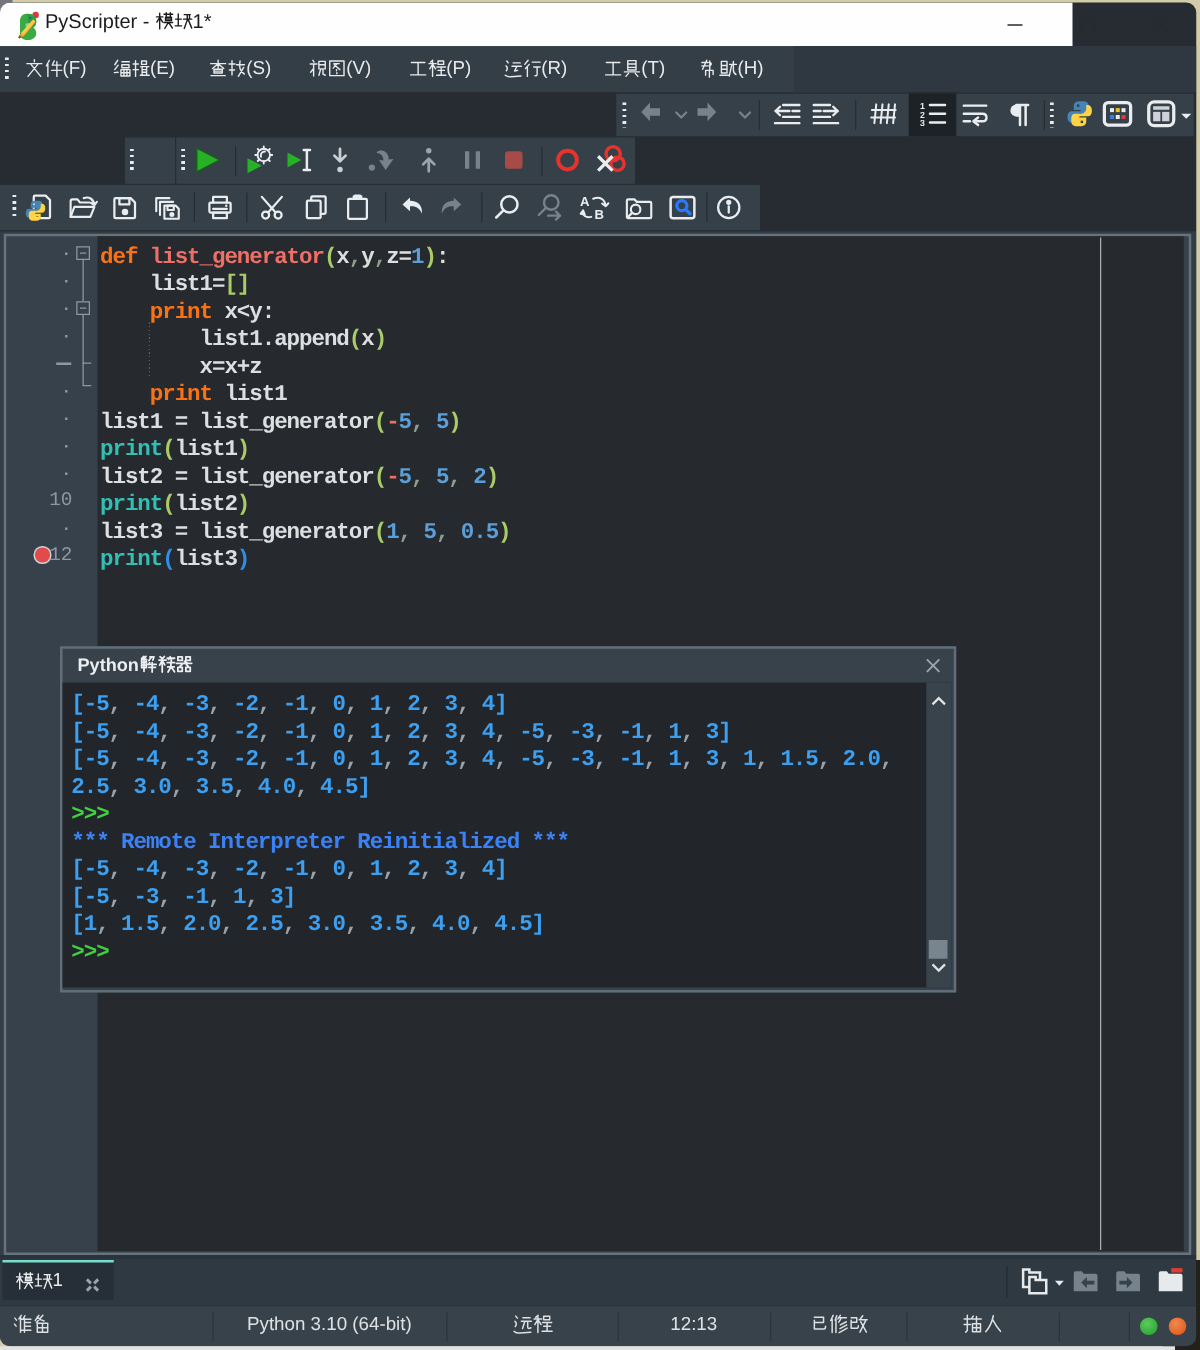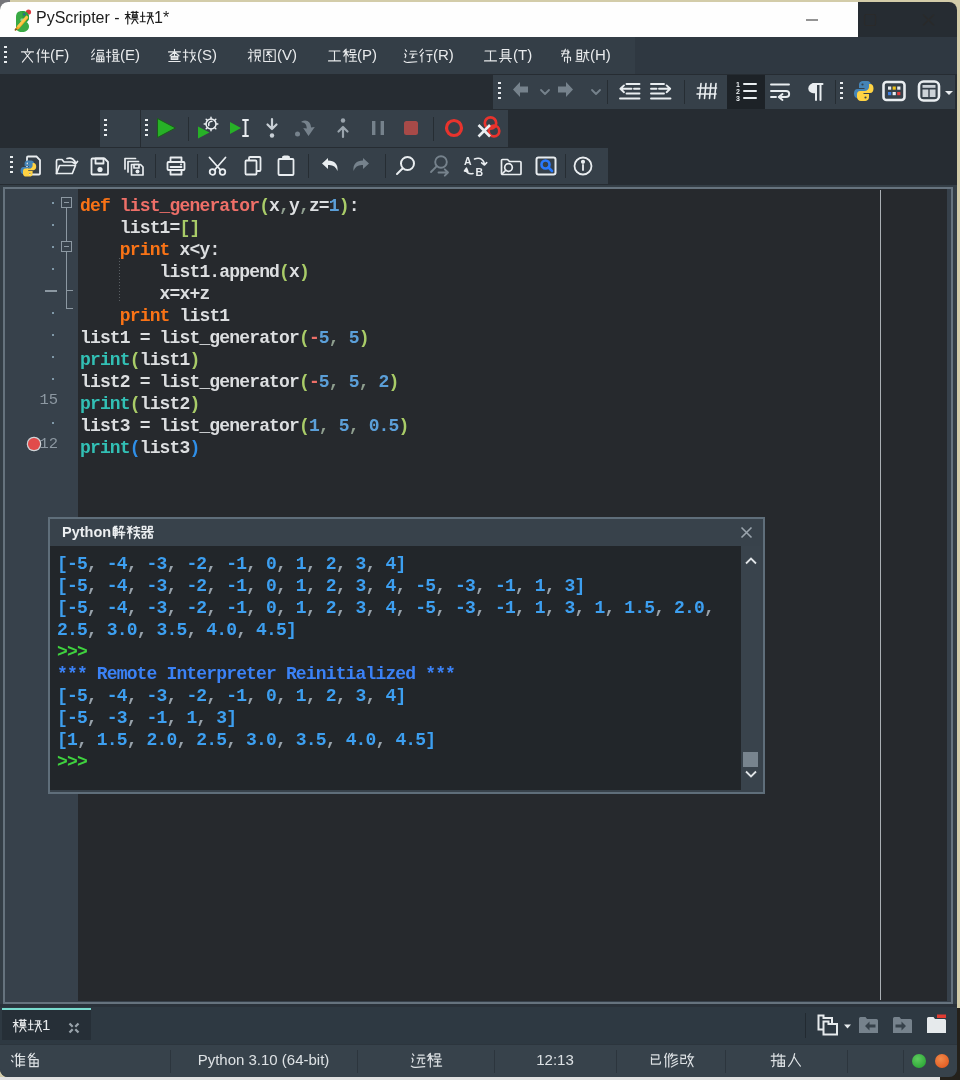--- a/index.html
+++ b/index.html
@@ -463,21 +463,21 @@
         <div class="gdot" style="top:17px"></div>
         <div class="gdot" style="top:39px"></div>
         <div class="gdot" style="top:61px"></div>
         <div class="gdot" style="top:83px"></div>
         <div class="gdot" style="top:127px"></div>
         <div class="gdot" style="top:149px"></div>
         <div class="gdot" style="top:171px"></div>
         <div class="gdot" style="top:193px"></div>
         <div class="gdot" style="top:237px"></div>
         <div class="abs" style="left:45px;top:105px;width:12px;height:2px;background:#8c98a2"></div>
-        <div class="gnum abs" style="right:0;left:30px;width:28px;text-align:right;top:206px">15</div>
+        <div class="gnum abs" style="right:0;left:30px;width:28px;text-align:right;top:206px">10</div>
         <div class="gnum abs" style="right:0;left:30px;width:28px;text-align:right;top:250px">12</div>
         <div class="abs" style="left:28px;top:253px;width:11.5px;height:11.5px;border-radius:50%;background:#e14b4b;box-shadow:0 0 0 1.2px #cfd3d6"></div>
         <div class="fbox" style="top:12px"></div>
         <div class="fline" style="top:23px;height:33px"></div>
         <div class="fbox" style="top:56px"></div>
         <div class="fline" style="top:67px;height:56px"></div>
         <div class="ftick" style="left:66px;top:105px;width:7px"></div>
         <div class="ftick" style="left:66px;top:123px;width:7px"></div>
       </div>
 <div class="abs" style="left:119px;top:73px;width:1px;height:44px;background-image:repeating-linear-gradient(to bottom,#5a5f64 0 1px,transparent 1px 3px)"></div>

